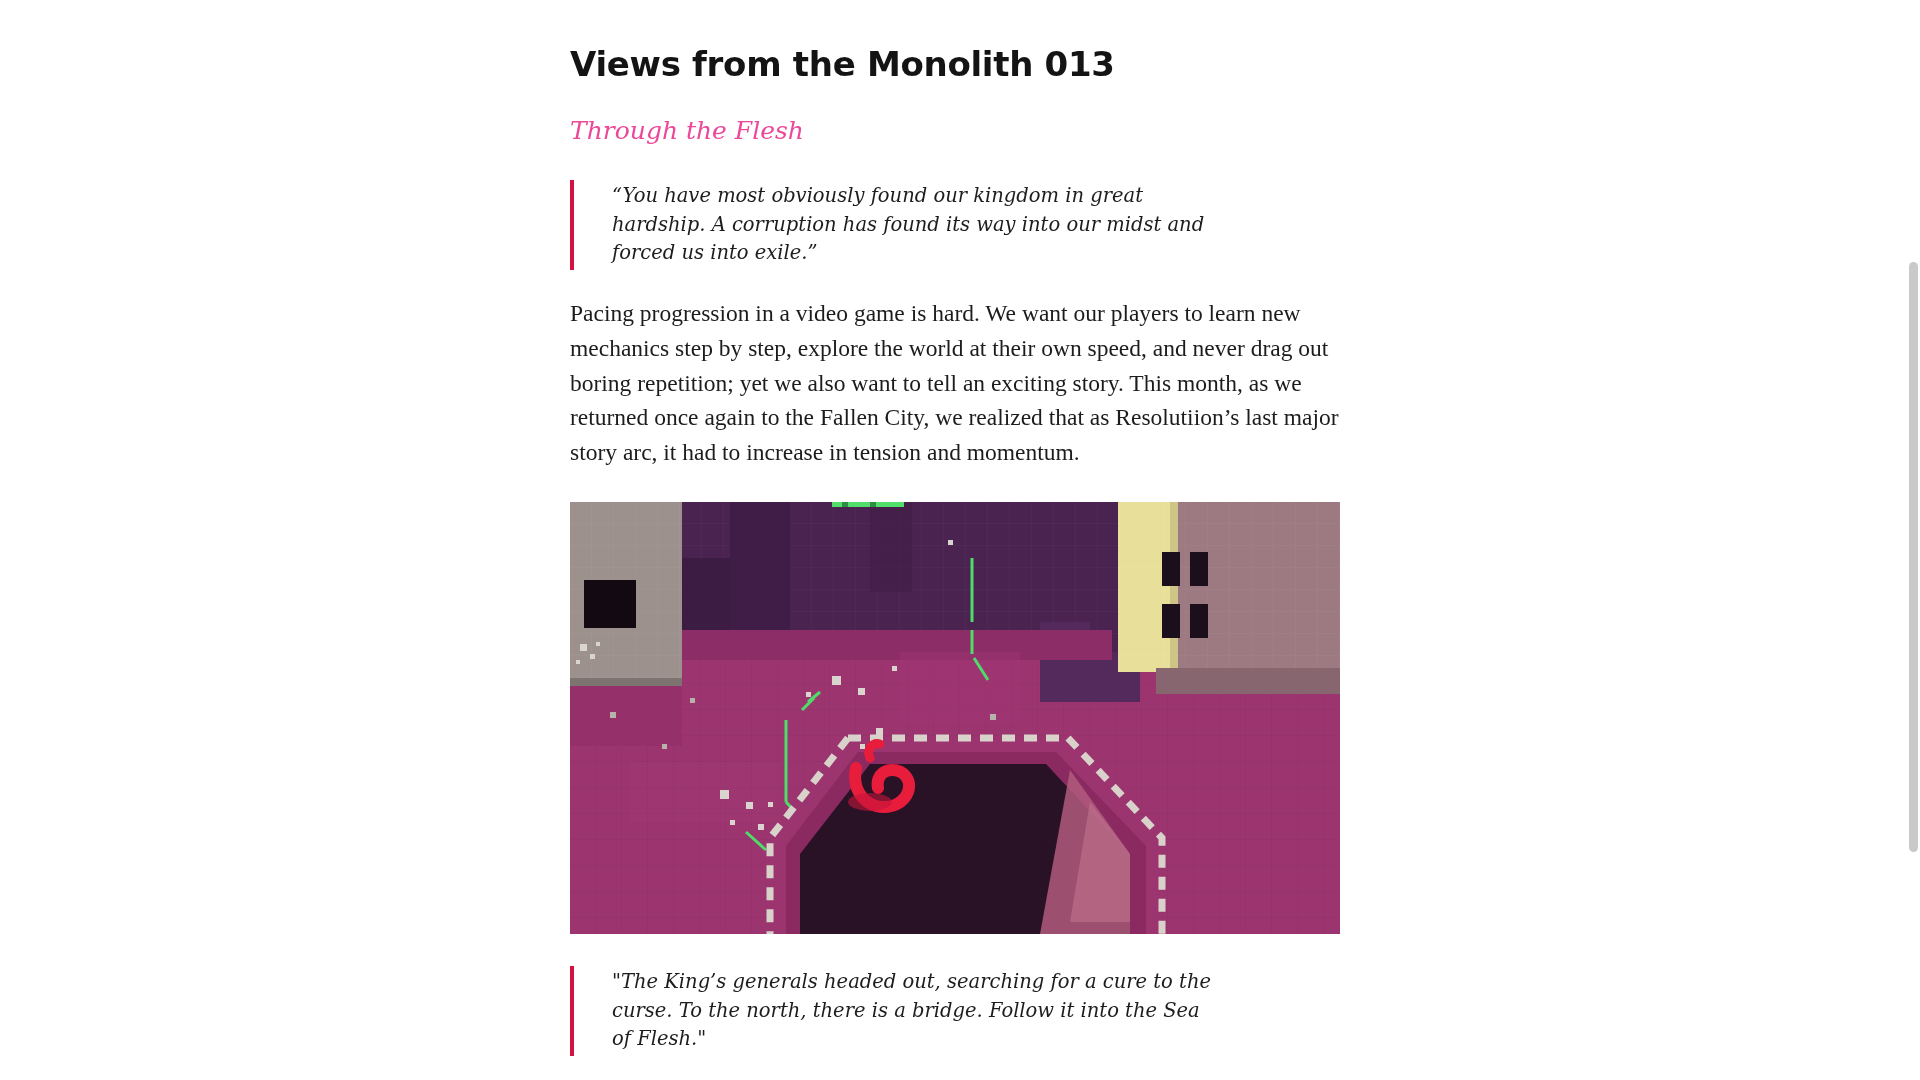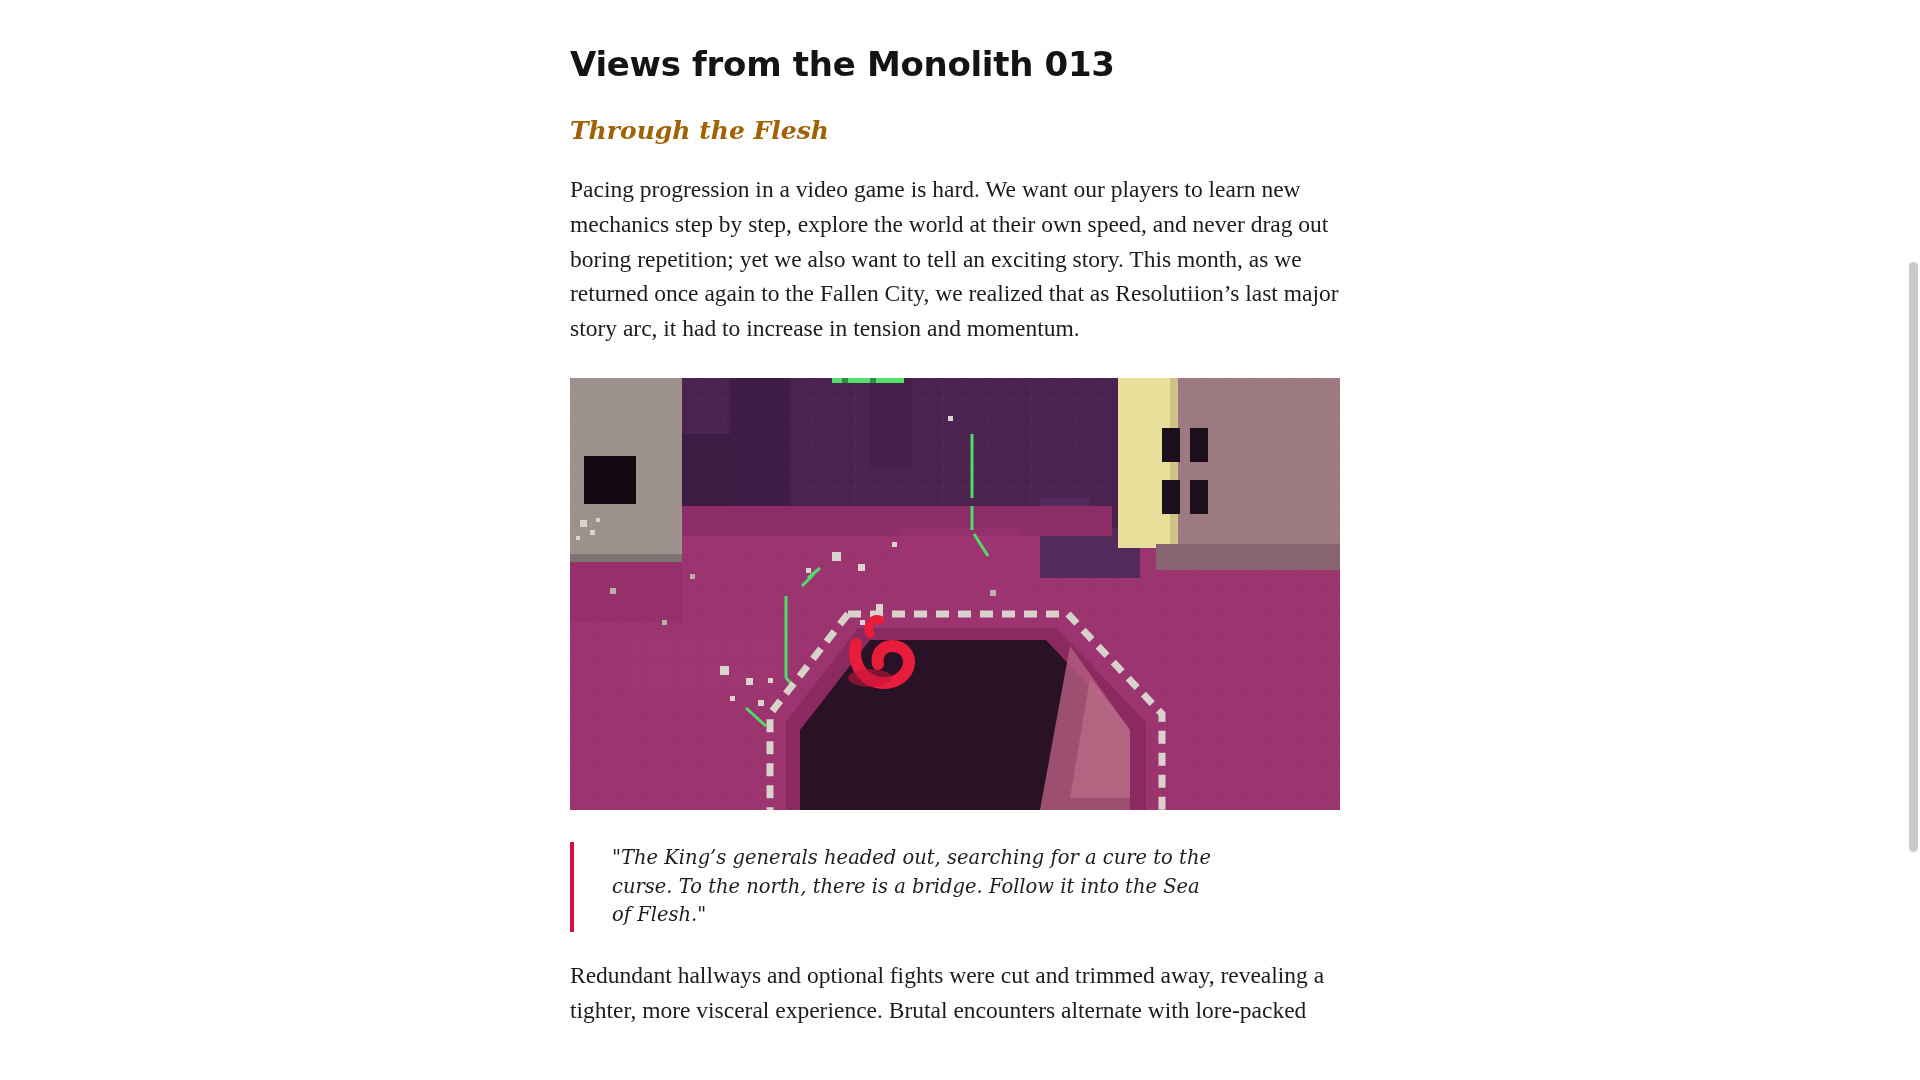--- a/index.html
+++ b/index.html
@@ -39,24 +39,24 @@
     margin: 0;
     padding-top: 44px;
     letter-spacing: -0.3px;
   }
 
   .article-subtitle {
     font-family: "DejaVu Serif", serif;
     font-style: italic;
     font-size: 25px;
     line-height: 1.25;
-    color: #a16207;
+    color: #ec4899;
     margin: 0;
     padding-top: 30px;
-    font-weight: 700;
+    font-weight: 400;
   }
 
   .pullquote {
     margin: 34px 0 0 0;
     padding: 2px 0 2px 38px;
     border-left: 4px solid #d5123f;
     position: relative;
   }
 
   .pullquote p {
@@ -118,20 +118,23 @@
 <body>
 
 <div class="page">
 
   <div class="article">
 
     <h1 class="article-title">Views from the Monolith 013</h1>
 
     <h2 class="article-subtitle">Through the Flesh</h2>
 
+    <blockquote class="pullquote">
+      <p>“You have most obviously found our kingdom in great hardship. A corruption has found its way into our midst and forced us into exile.”</p>
+    </blockquote>
 
     <p class="body-par">Pacing progression in a video game is hard. We want our players to learn new mechanics step by step, explore the world at their own speed, and never drag out boring repetition; yet we also want to tell an exciting story. This month, as we returned once again to the Fallen City, we realized that as Resolutiion’s last major story arc, it had to increase in tension and momentum.</p>
 
     <figure class="figure">
       <svg width="770" height="432" viewBox="0 0 770 432" xmlns="http://www.w3.org/2000/svg">
         <defs>
           <pattern id="tilegrid" width="26" height="26" patternUnits="userSpaceOnUse">
             <rect width="26" height="26" fill="none"></rect>
             <path d="M26 0 V26 M0 26 H26" stroke="#000000" stroke-opacity="0.07" stroke-width="1"></path>
           </pattern>

